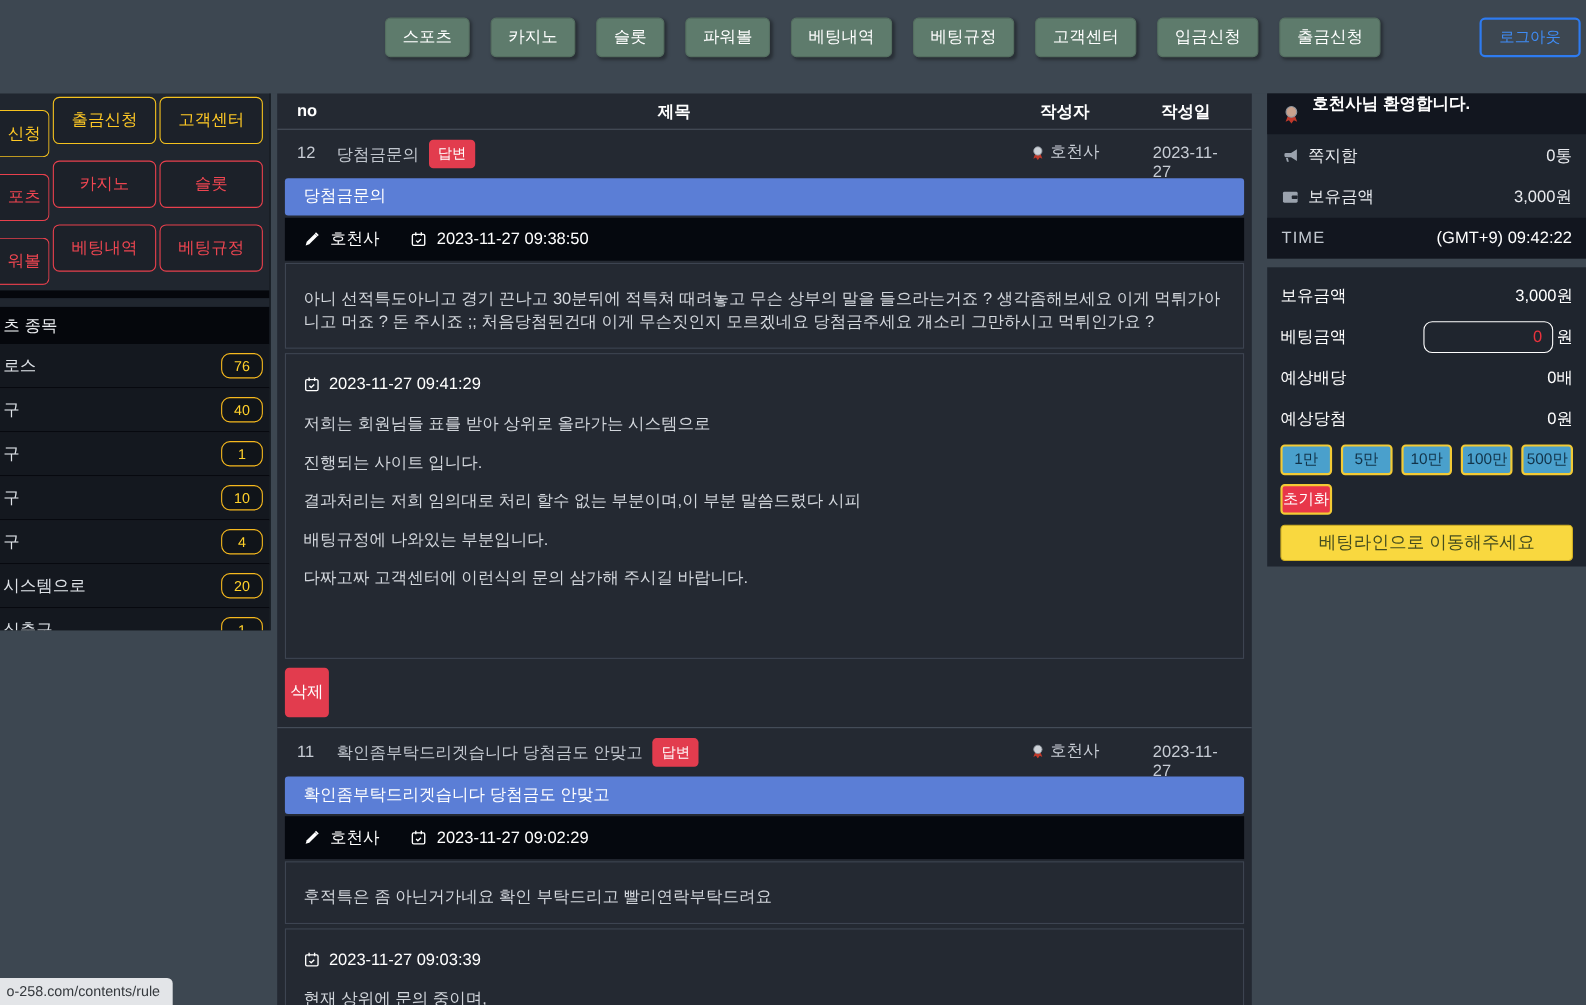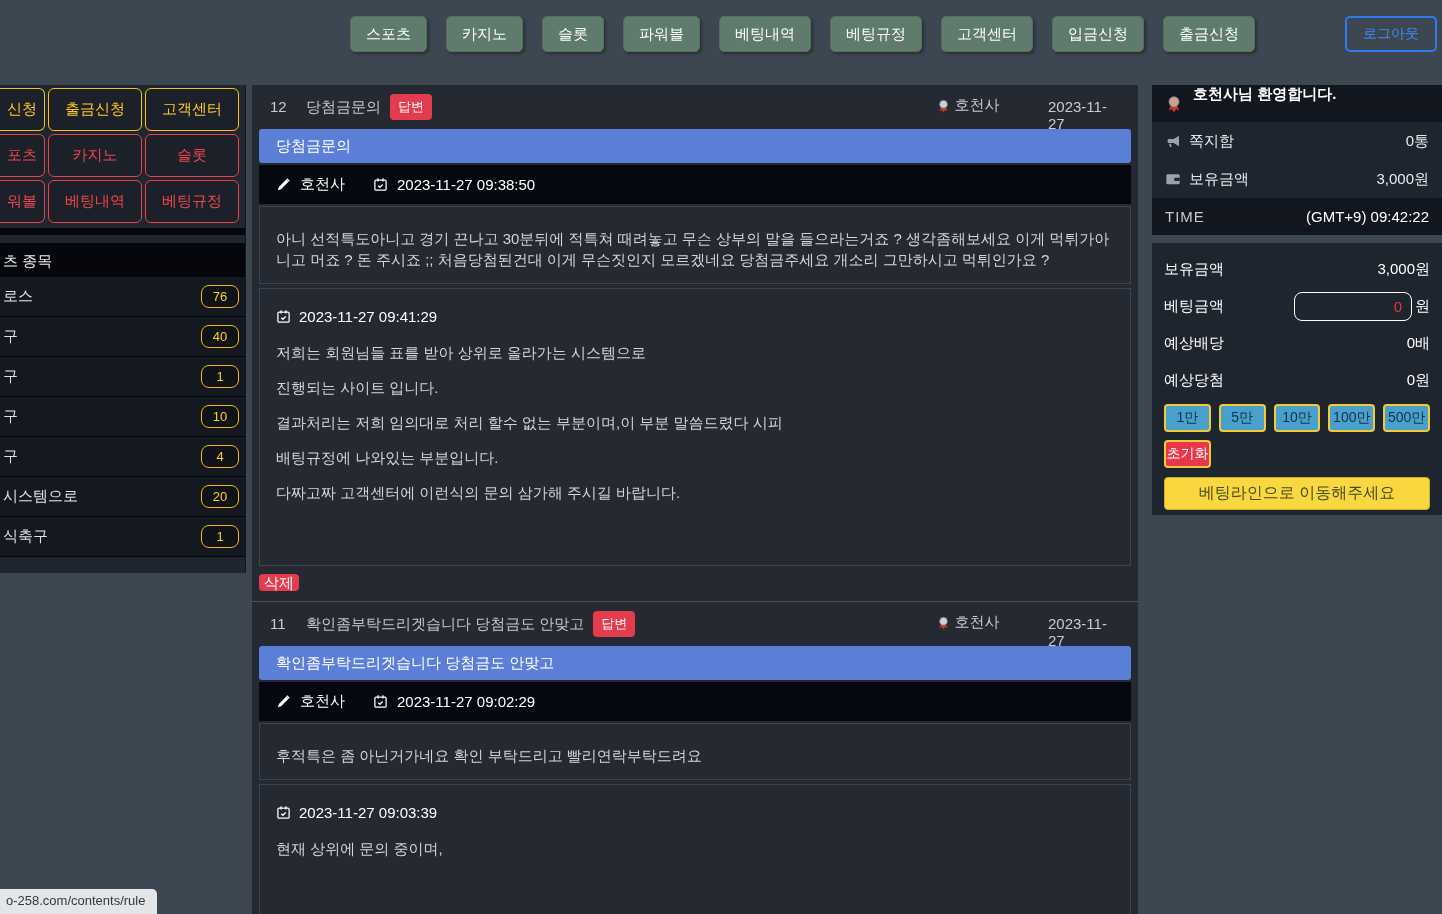--- a/index.html
+++ b/index.html
@@ -38,21 +38,21 @@
   .menu-grid {
     display:grid; grid-template-columns:45px 94px 94px; gap:3px;
     padding:3px 3px 0 0;
   }
   .menu-btn {
     height:43px; background:rgba(0,0,0,.12); border-radius:6px;
     font-size:15px; cursor:pointer; font-family:"Liberation Sans", sans-serif;
   }
   .menu-btn.gold { border:1px solid #f5c21e; color:#ffc925; }
   .menu-btn.red  { border:1px solid #e8404d; color:#ef4651; }
-  .menu-btn.clipped { border-left:none; border-radius:0 6px 6px 0; }
+  .menu-btn.clipped { border-left:none; border-radius:0 6px 6px 0;margin-top:12px; }
   .sep { height:7px; background:#05070c; margin-top:5px; }
   .sports { margin-top:8px; border-top:1px solid #05070c; }
   .sports-header {
     height:33px; line-height:33px; background:#05070c; color:#eef0f3;
     font-size:15px; padding-left:3px;
   }
   .sport-row {
     height:40px; background:#14181f; border-bottom:1px solid #05070c;
     display:flex; align-items:center; padding-left:3px; cursor:pointer;
   }
@@ -94,21 +94,21 @@
     border:1px solid #3d4451; margin-top:2px; padding:21px 16px 13px;
     color:#d2d6dc; font-size:15px; line-height:21px;
   }
   .p-reply {
     border:1px solid #3d4451; margin-top:4px; padding:19px 16px 48px;
     color:#d2d6dc; font-size:15px;
   }
   .r-date { display:flex; align-items:center; gap:8px; color:#fff; margin-bottom:17px; }
   .r-line { line-height:21px; margin-bottom:14px; }
   .delete-btn {
-    margin:8px 0 0 7px; width:40px; height:17px; background:#e23c4e; border:none;
+    margin:8px 0 0 7px; width:40px; height:45px; background:#e23c4e; border:none;
     border-radius:4px; color:#fff; font-size:15px; cursor:pointer; font-family:"Liberation Sans", sans-serif;
   }
   .divider { border-top:1px solid #49505c; margin-top:9px; }
   
   .right-panel-top {
     position:absolute; left:1152px; top:85px; width:290px; height:150px; background:#1f252e;
   }
   .welcome-row {
     height:37px; background:#12161f; display:flex; gap:10px;
     padding-left:13px; color:#fff; font-size:15px; font-weight:bold;
@@ -209,20 +209,26 @@
       <span class="sport-badge">20</span>
     </div>
     <div class="sport-row">
       <span class="sport-label">식축구</span>
       <span class="sport-badge">1</span>
     </div>
   </div>
 </div>
 
 <div class="board">
+  <div class="b-header">
+    <span class="bh-no">no</span>
+    <span class="bh-title">제목</span>
+    <span class="bh-author">작성자</span>
+    <span class="bh-date">작성일</span>
+  </div>
 
   
   <div class="list-row">
     <span class="lr-no">12</span>
     <span class="lr-title">
       <span>당첨금문의</span>
       <span class="badge">답변</span>
     </span>
     <span class="lr-author">
       <span class="icon">

